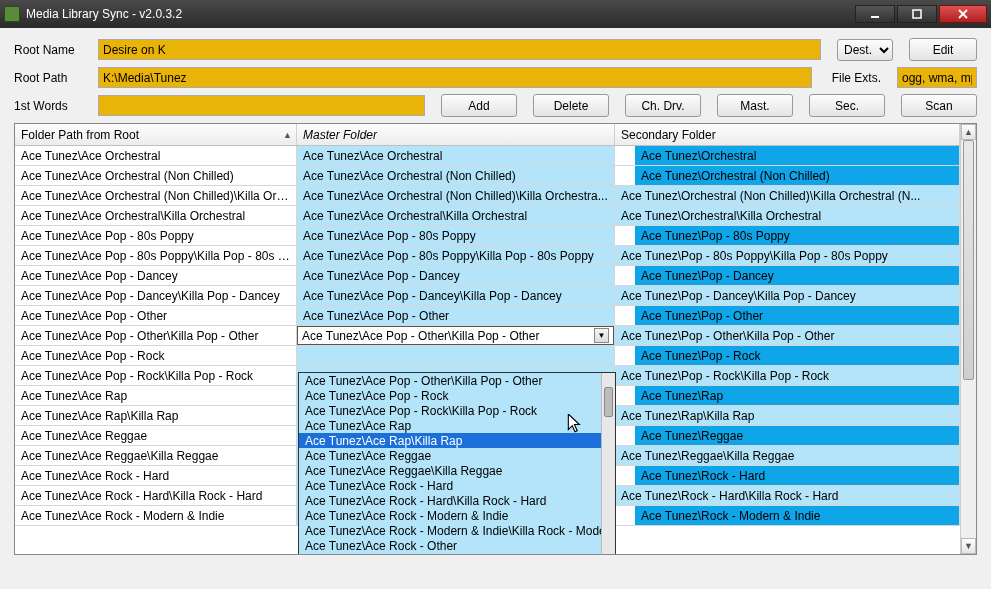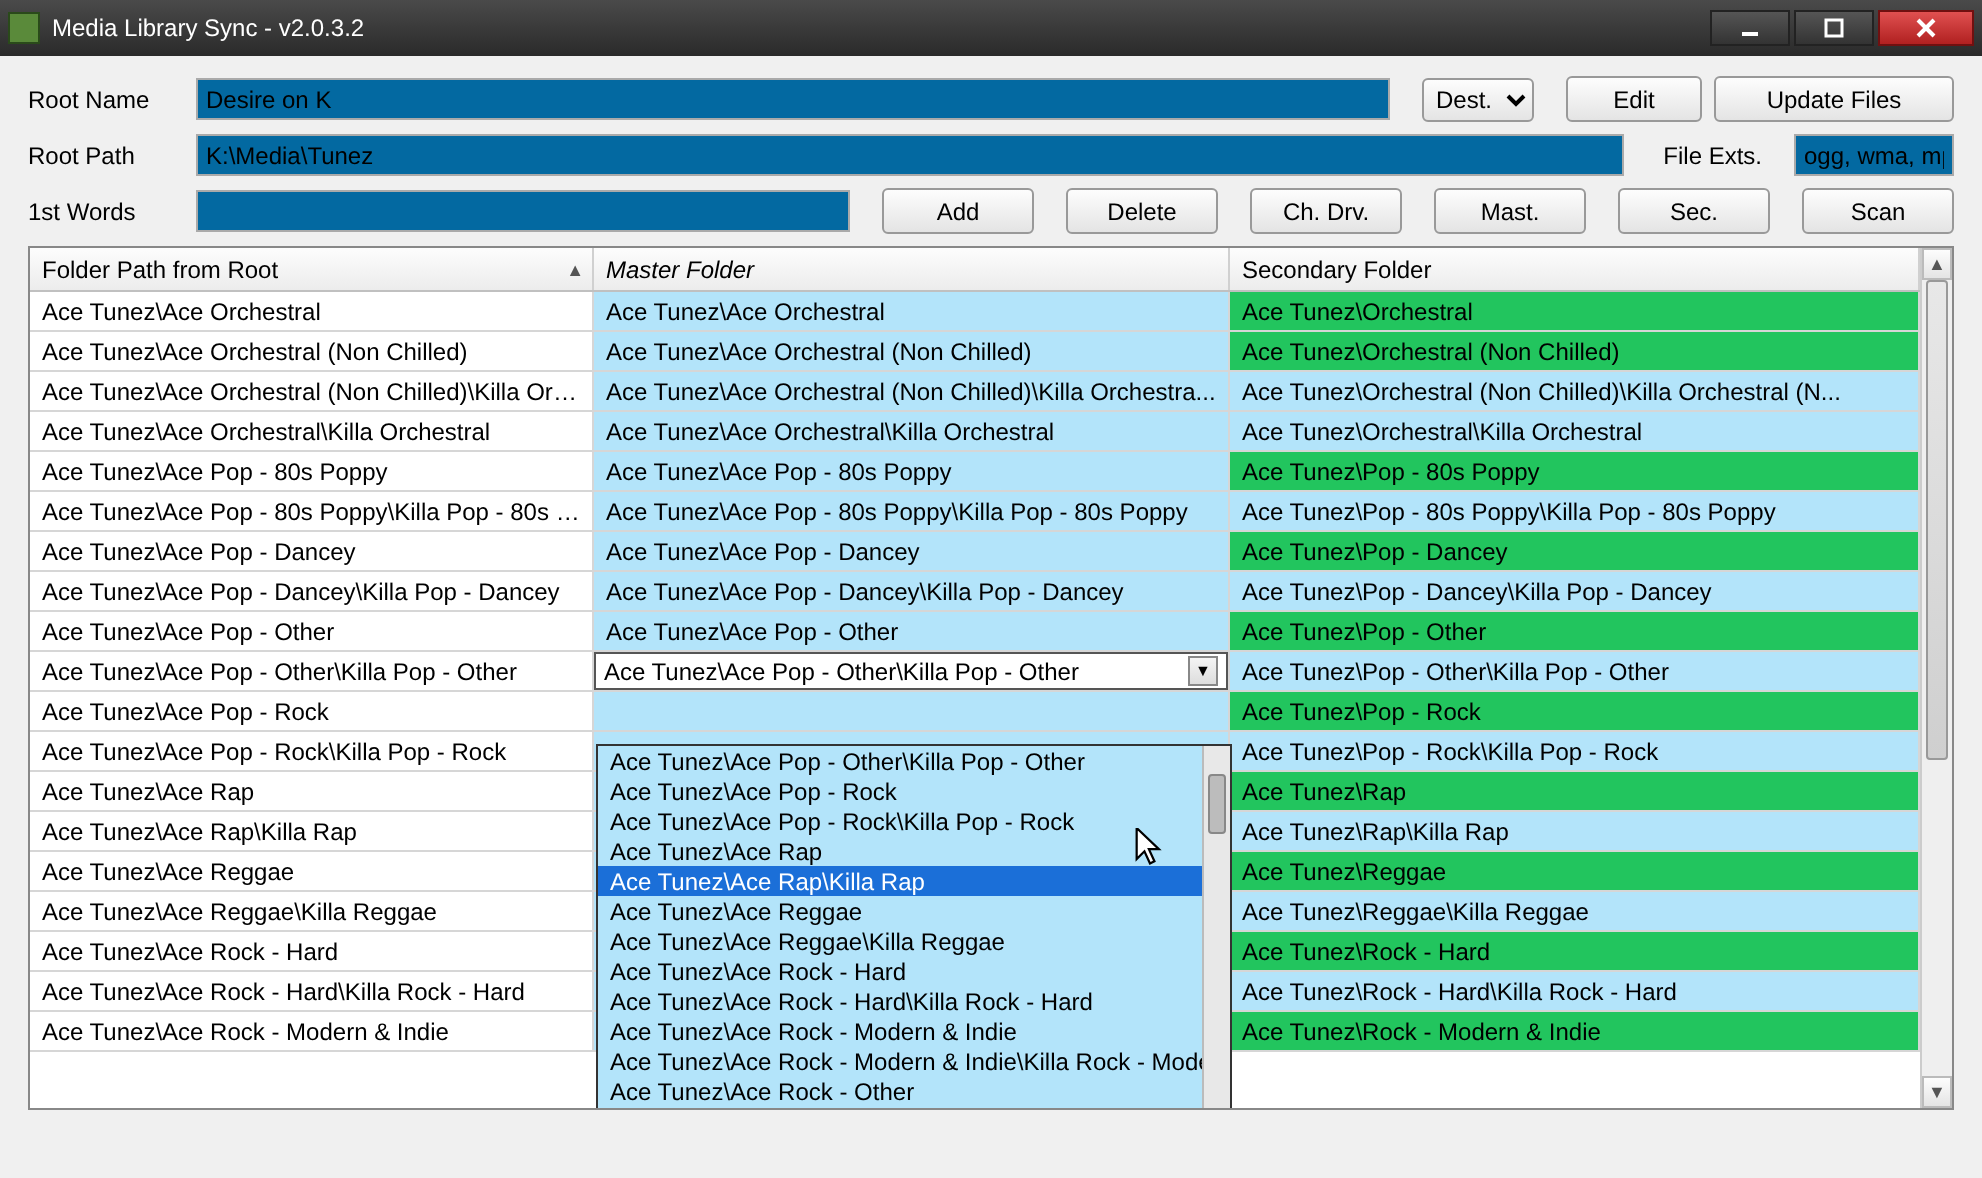--- a/index.html
+++ b/index.html
@@ -12,21 +12,21 @@
 .titlebar .win-btns { display: flex; gap: 2px; }
 .titlebar .win-btn { width: 40px; height: 18px; display: flex; align-items: center; justify-content: center; font-size: 11px; color: #fff; }
 .titlebar .win-min, .titlebar .win-max { background: linear-gradient(#555, #333); border: 1px solid #222; }
 .titlebar .win-close { background: linear-gradient(#e05050, #b02020); border: 1px solid #701010; width: 48px; }
 .titlebar .win-btn svg { width: 10px; height: 10px; }
 
 
 .content { padding: 10px 14px 0 14px; background: #f0f0f0; height: calc(100% - 28px); }
 .form-row { display: flex; align-items: center; margin-bottom: 6px; gap: 16px; }
 .form-label { width: 68px; font-size: 12px; }
-.text-input { height: 21px; border: 1px solid #aaa; padding: 0 4px; font-size: 12px; background: #0369a1; }
+.text-input { height: 21px; border: 1px solid #aaa; padding: 0 4px; font-size: 12px; background: #eab308; }
 .text-input.wide { flex: 1; }
 .btn { height: 23px; padding: 0 10px; font-size: 12px; background: linear-gradient(#fdfdfd, #e4e4e4); border: 1px solid #999; border-radius: 3px; cursor: pointer; white-space: nowrap; }
 .select-dest { height: 22px; width: 56px; border: 1px solid #999; background: linear-gradient(#fdfdfd,#e4e4e4); border-radius: 3px; font-size: 12px; padding: 0 2px; }
 .file-exts-label { font-size: 12px; margin-left: 4px; }
 .scan-row .btn { width: 76px; }
 .row1-btns .btn { min-width: 68px; }
 .row1-btns .btn.wide { min-width: 120px; }
 
 
 .grid-wrap { border: 1px solid #888; background: #fff; height: 432px; display: flex; }
@@ -38,21 +38,21 @@
 .col-b { width: 318px; font-style: italic; }
 .col-c { flex: 1; }
 
 .grid-body { overflow-y: hidden; height: calc(100% - 22px); }
 .grid-row { display: flex; height: 20px; border-bottom: 1px solid #d6d6d6; }
 .grid-cell { padding: 3px 6px; font-size: 12px; border-right: 1px solid #d6d6d6; white-space: nowrap; overflow: hidden; text-overflow: ellipsis; position: relative; }
 .col-a-cell { width: 282px; background: #fff; }
 .col-b-cell { width: 318px; background: #b3e4fa; }
 .col-c-cell { flex: 1; }
 .bg-blue { background: #b3e4fa; }
-.bg-yellow { background: #22c55e; }
+.bg-yellow { background: #0ea5e9; margin-left: 20px; }
 
 
 .col-b-cell.selected { background: #b3e4fa; padding: 0; }
 .sel-combo { width: 100%; height: 100%; border: 1px solid #555; background: #fff; display: flex; align-items: center; padding: 0 4px; font-size: 12px; position: relative; justify-content: space-between; }
 .sel-combo .combo-btn { width: 15px; height: 15px; border: 1px solid #888; background: linear-gradient(#f4f4f4,#ddd); display:flex;align-items:center;justify-content:center; font-size:8px; }
 
 
 .dropdown-list { position: absolute; left: 283px; top: 248px; width: 318px; background: #b3e4fa; border: 1px solid #333; z-index: 50; max-height: 210px; overflow: hidden; }
 .dropdown-list .dd-item { padding: 1px 6px; font-size: 12px; height: 15px; line-height: 14px; white-space: nowrap; overflow: hidden; text-overflow: ellipsis; }
 .dropdown-list .dd-item.highlight { background: #1b6fd8; color: #fff; }
@@ -95,21 +95,20 @@
 </div>
 
 <div class="content">
 
   <div class="form-row">
     <div class="form-label">Root Name</div>
     <input class="text-input wide" value="Desire on K" style="">
     <select class="select-dest"><option>Dest.</option></select>
     <div class="row1-btns" style="display:flex;gap:6px;">
       <button class="btn">Edit</button>
-      <button class="btn wide">Update Files</button>
     </div>
   </div>
 
   <div class="form-row">
     <div class="form-label">Root Path</div>
     <input class="text-input" style="flex: 1 1 0%;" value="K:\Media\Tunez">
     <div class="file-exts-label">File Exts.</div>
     <input class="text-input" style="width: 80px;" value="ogg, wma, mp3">
   </div>
 

